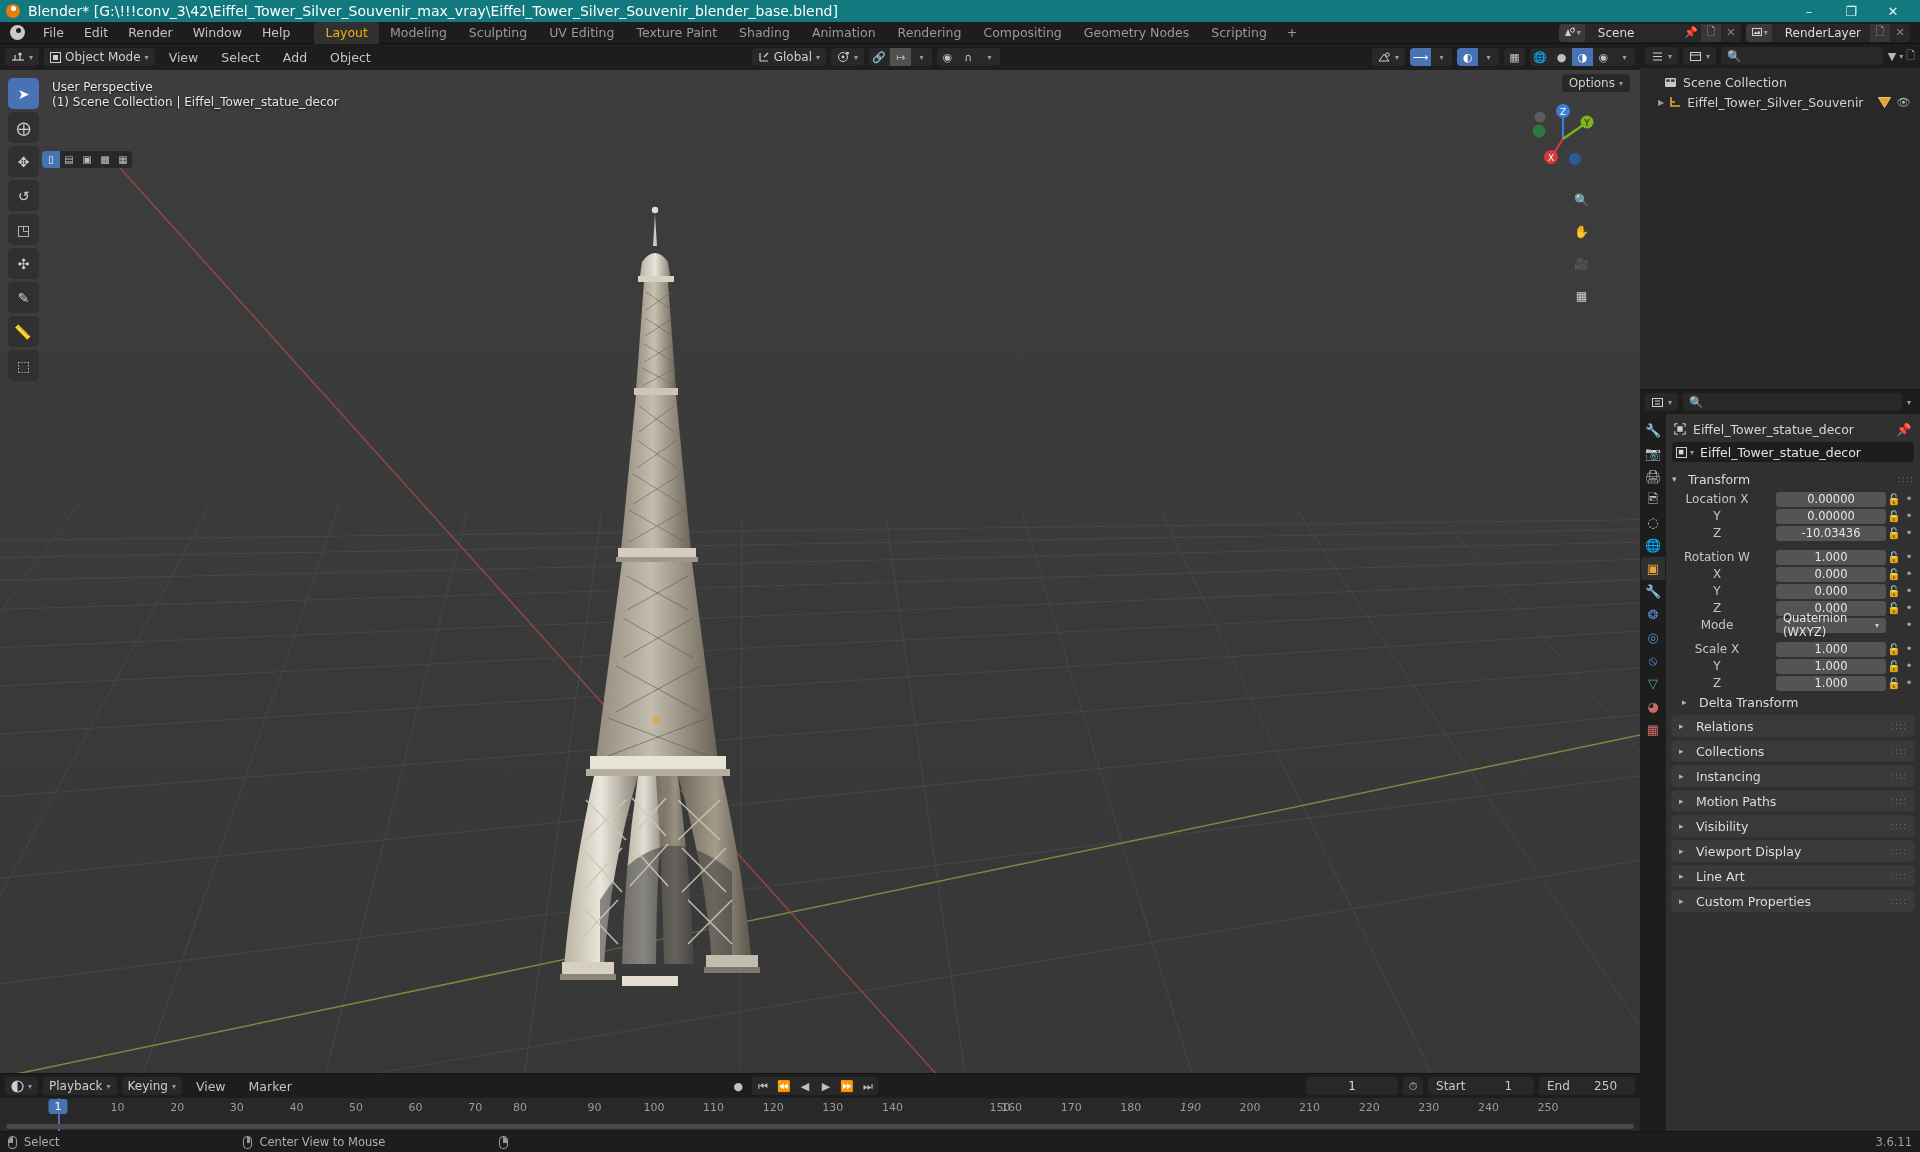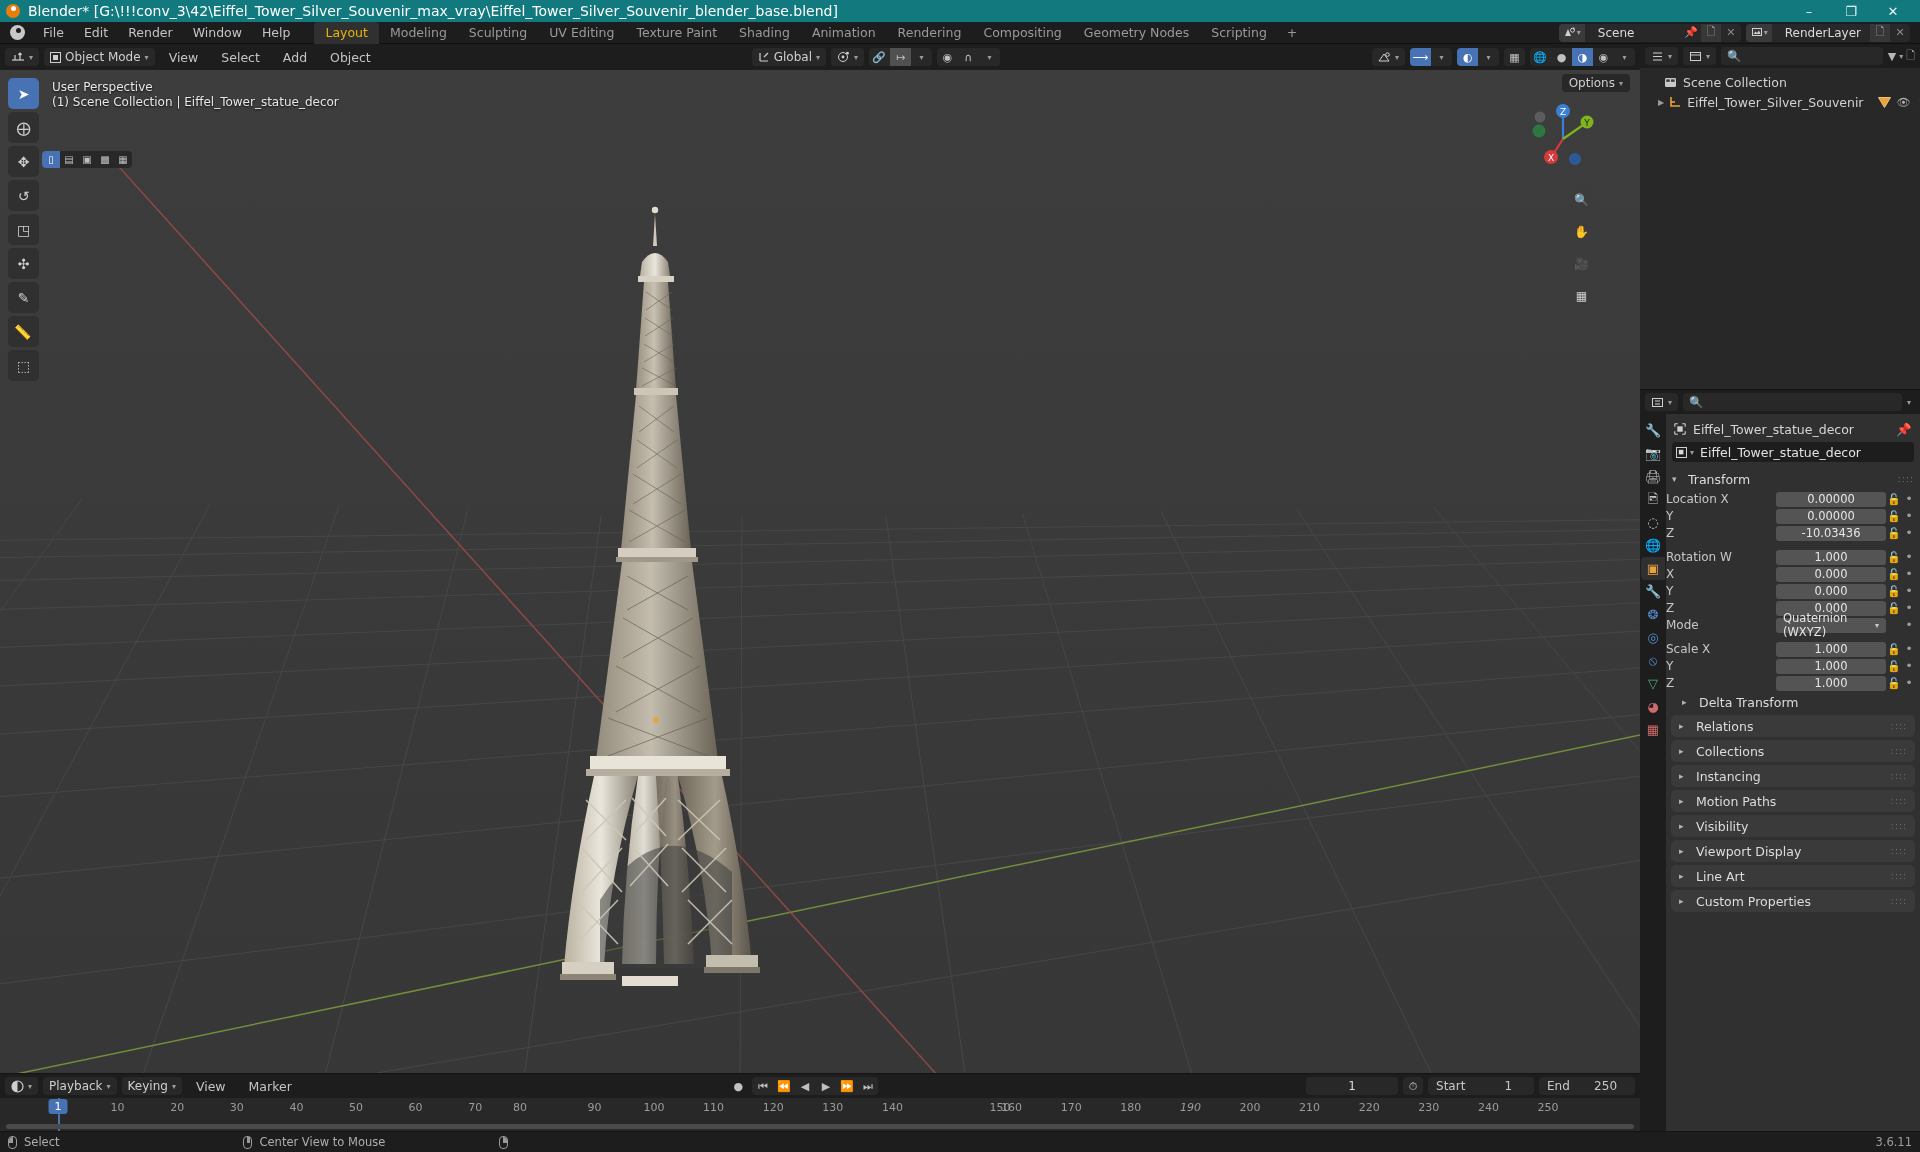--- a/index.html
+++ b/index.html
@@ -124,21 +124,21 @@
   .props-content { flex:1; background:#303030; overflow:hidden; padding:4px 0 0 0; }
   .panel-head { display:flex; align-items:center; height:22px; padding:0 6px; gap:6px;
     font-size:12.5px; color:#dcdcdc;}
   .tri { font-size:9px; color:#b6b6b6; width:10px; }
   .grip { margin-left:auto; color:#6e6e6e; font-size:9px; letter-spacing:1px; }
   .bc-row { display:flex; align-items:center; height:22px; padding:0 8px; gap:7px; font-size:12.5px;}
   .name-field { margin:2px 6px 6px 6px; height:20px; background:#1d1d1d; border-radius:4px;
     display:flex; align-items:center; padding:0 4px; gap:6px; font-size:12.5px; color:#e2e2e2;}
   .name-field .pre { display:flex; align-items:center; gap:3px; color:#cfcfcf; }
   .prow { display:flex; align-items:center; height:16px; margin:1px 0; padding:0 4px 0 0; }
-  .plabel { width:110px; text-align:left; padding-right:8px; font-size:12px; color:#c6c6c6; }
+  .plabel { width:110px; text-align:center; padding-right:8px; font-size:12px; color:#c6c6c6; }
   .pval { flex:1; height:15px; background:#545454; border-radius:3px; display:flex;
     align-items:center; justify-content:center; font-size:11.5px; color:#e6e6e6;}
   .pval.dropdown { justify-content:flex-start; padding:0 7px; background:#545454; }
   .pval.dropdown .c { margin-left:auto; font-size:8px; color:#cacaca;}
   .lockico { width:16px; display:flex; align-items:center; justify-content:center;
     color:#a8a8a8; font-size:11px; }
   .dotico { width:14px; text-align:center; color:#9a9a9a; font-size:13px; line-height:10px;}
   .sec { margin:3px 5px 0 5px; background:#3a3a3a; border-radius:5px; height:22px; display:flex;
     align-items:center; padding:0 8px; gap:7px; font-size:12.5px; color:#dcdcdc;}
   .sub { display:flex; align-items:center; height:20px; padding:0 8px 0 16px; gap:7px;

